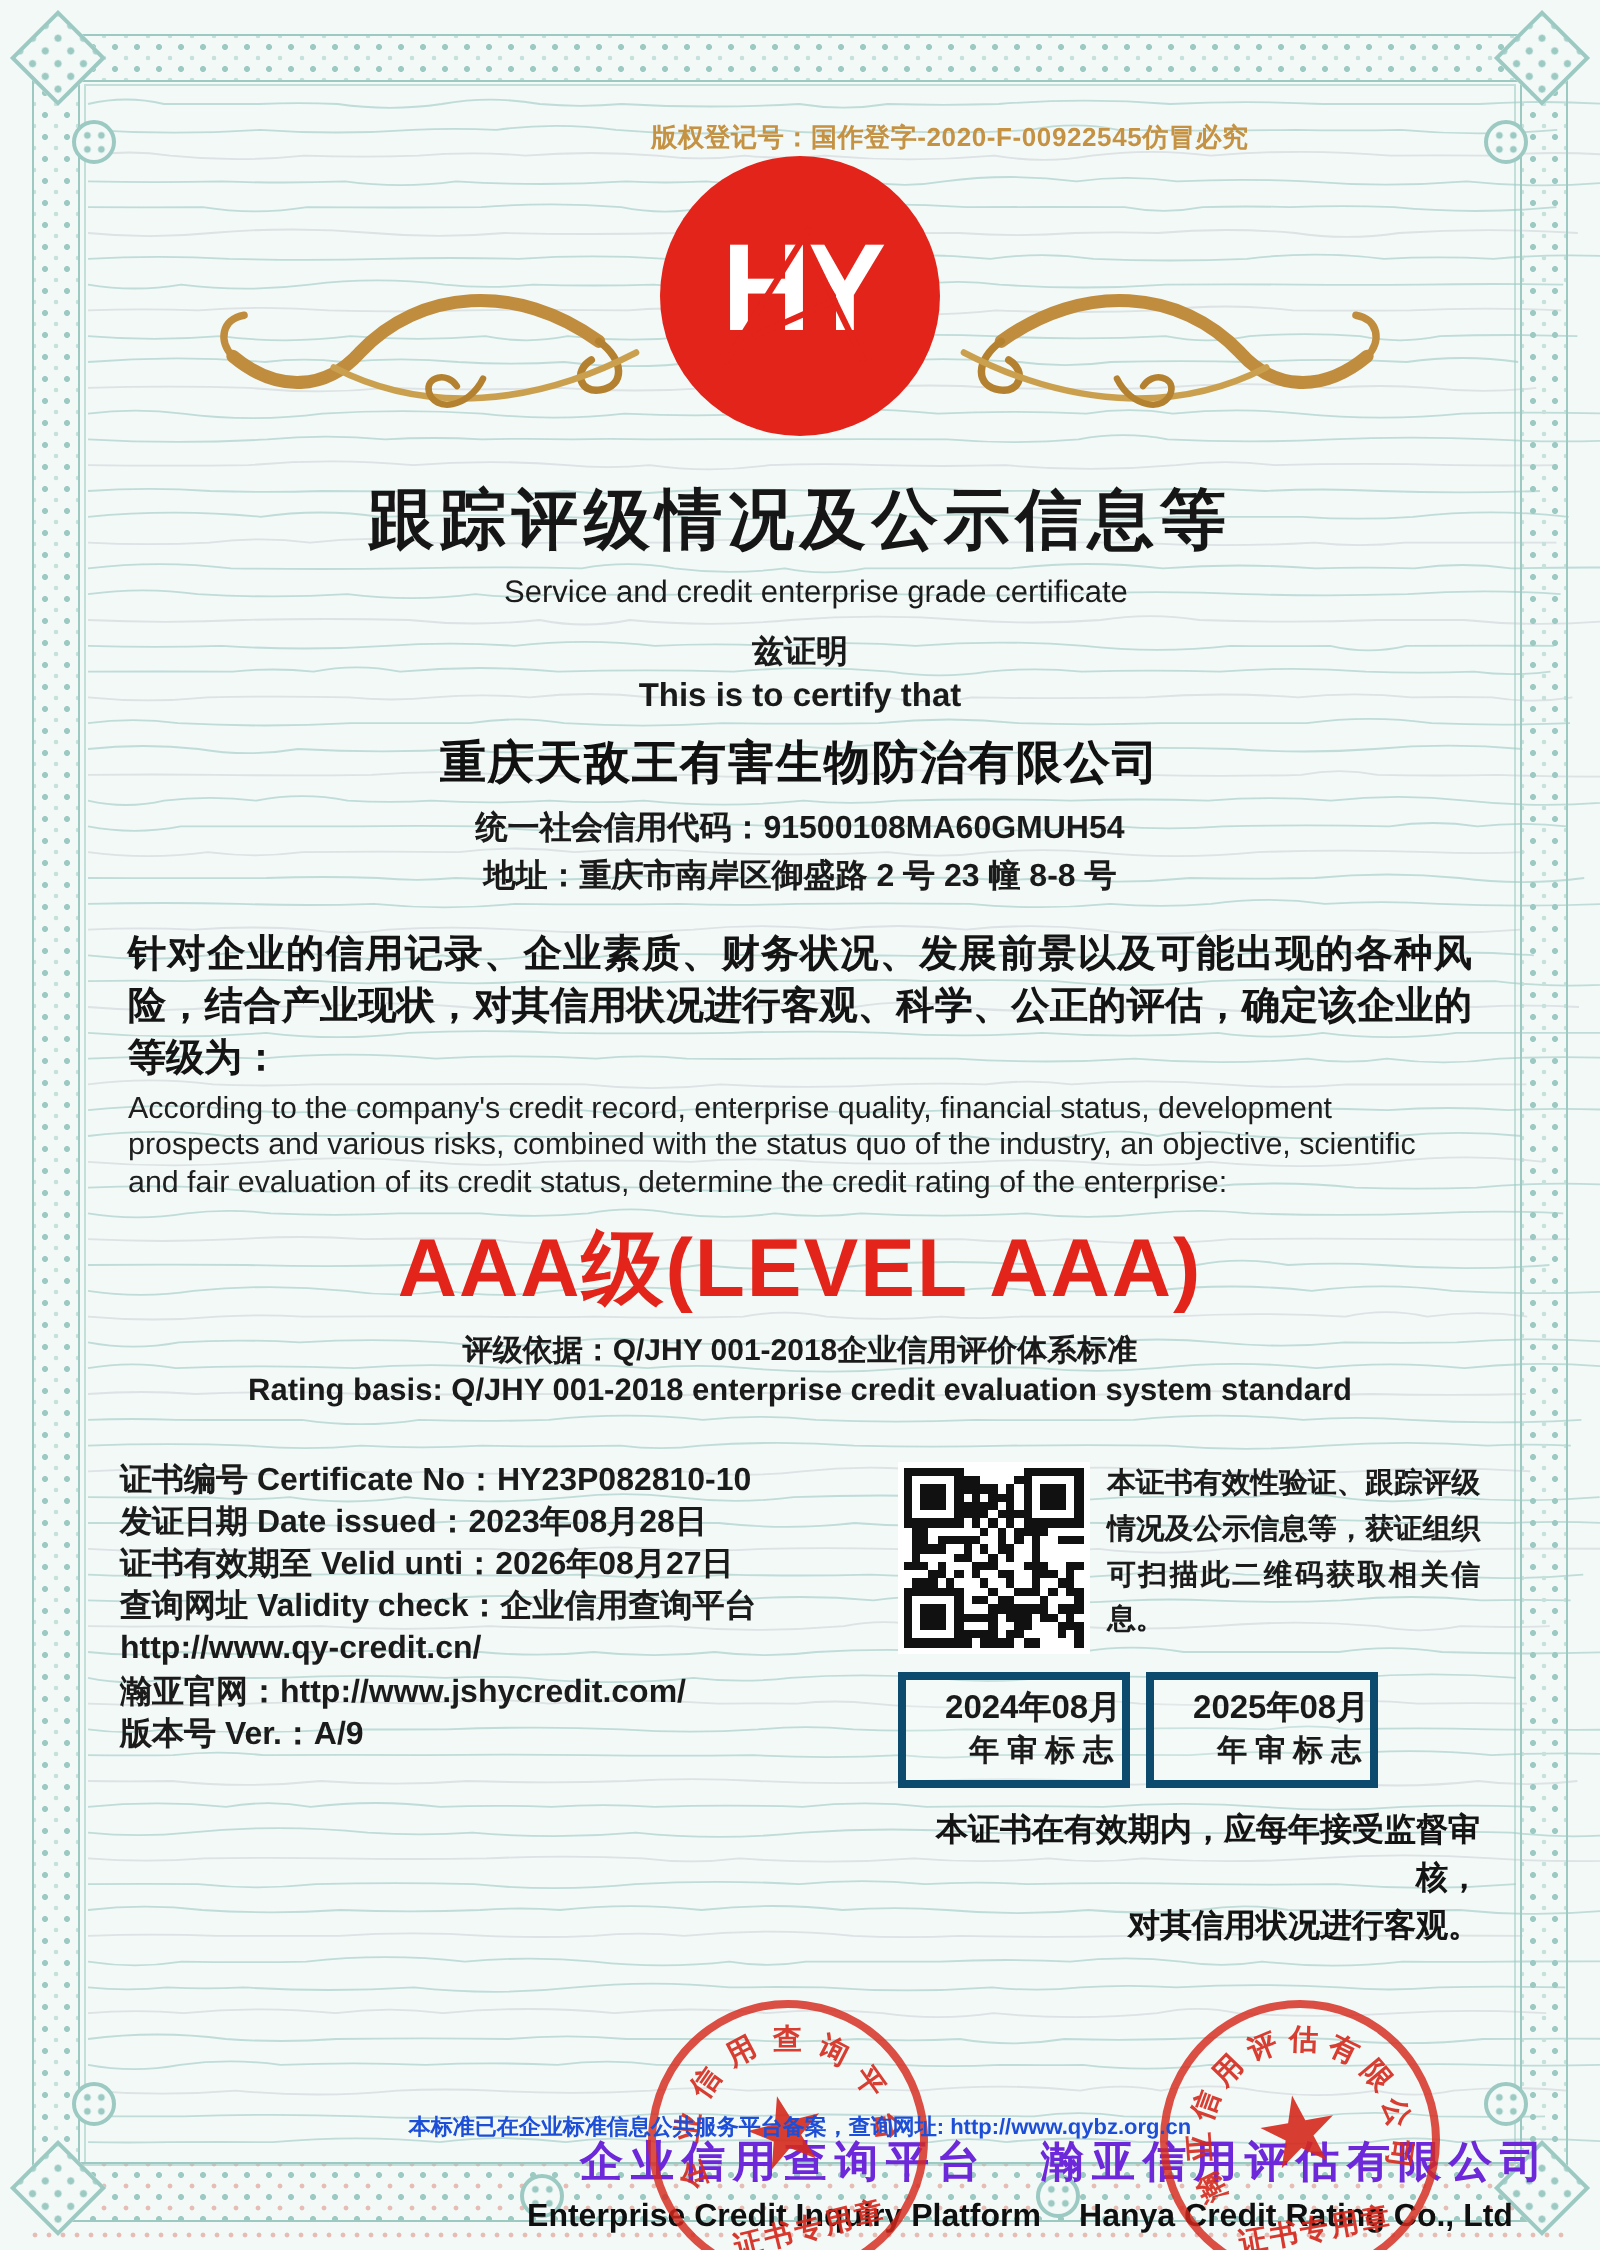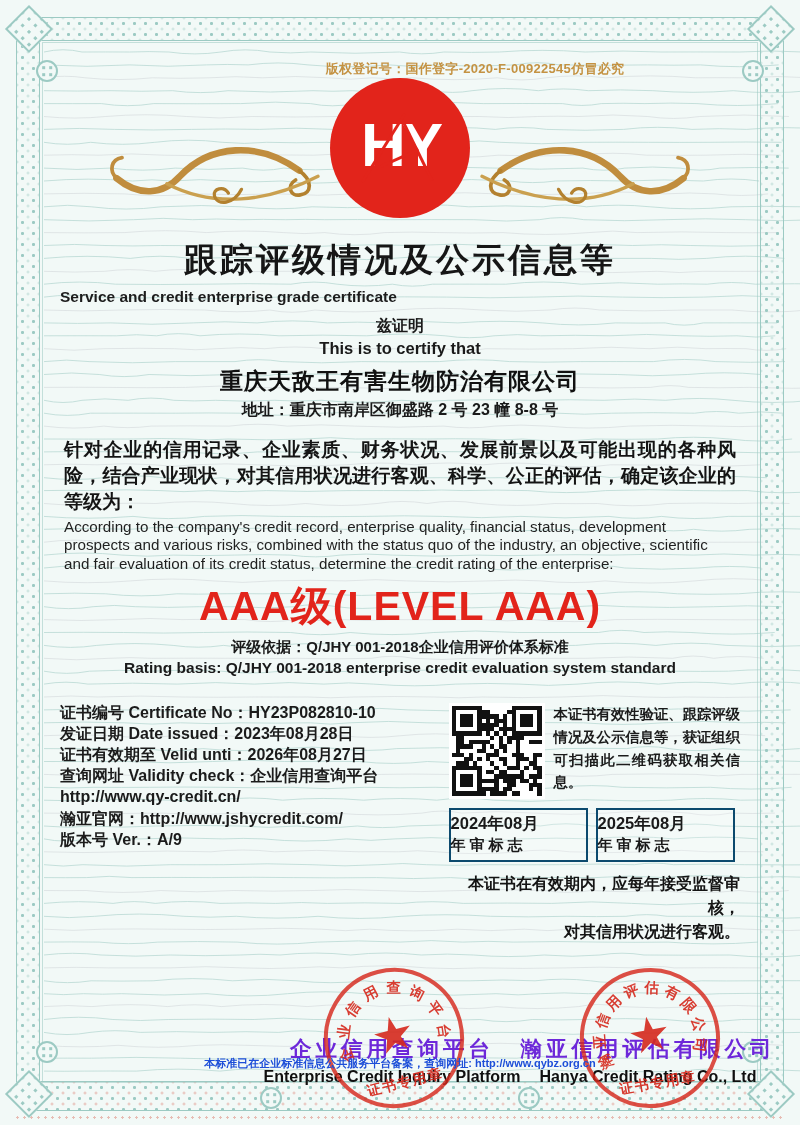--- a/index.html
+++ b/index.html
@@ -42,21 +42,21 @@
   .flourish{margin-top:46px;}
   .flourish.right svg{transform:scaleX(-1);}
   .logo{position:relative;width:140px;height:140px;margin:0 4px;border-radius:50%;
         background:var(--accent-red,#e2241b);display:flex;align-items:center;justify-content:center;overflow:hidden;flex:0 0 auto;}
   .logo-text{color:#fff;font-size:62px;font-weight:800;letter-spacing:-4px;line-height:1;padding-bottom:6px;}
   .crack{position:absolute;background:var(--accent-red,#e2241b);width:3px;}
   .crack1{height:80px;left:52px;top:30px;transform:rotate(32deg);}
   .crack2{height:66px;left:86px;top:40px;transform:rotate(-26deg);}
   .crack3{height:46px;left:66px;top:58px;transform:rotate(66deg);}
   .title{margin-top:12px;text-align:center;font-size:33px;font-weight:700;letter-spacing:3px;color:#161616;}
-  .subtitle{margin-top:5px;text-align:left;font-size:15.5px;font-weight:700;color:#1c1c1c;padding-left:16px;}
+  .subtitle{margin-top:5px;text-align:center;font-size:15.5px;font-weight:400;color:#1c1c1c;padding-left:16px;}
   .certify-zh{margin-top:10px;text-align:center;font-size:16px;font-weight:600;}
   .certify-en{margin-top:2px;text-align:center;font-size:16.5px;font-weight:600;}
   .company{margin-top:8px;text-align:center;font-size:23px;font-weight:800;letter-spacing:1px;color:#111;}
   .code-line{margin-top:7px;text-align:center;font-size:16px;font-weight:600;}
   .addr-line{margin-top:3px;text-align:center;font-size:16px;font-weight:600;}
   .para{margin:16px 20px 0;}
   .para-zh{font-size:19px;font-weight:700;line-height:1.37;color:#141414;text-align:justify;}
   .para-en{margin-top:3px;font-size:15.2px;font-weight:500;line-height:1.2;color:#1f1f1f;text-align:left;}
   .rating{margin-top:6px;text-align:center;font-size:41px;font-weight:800;letter-spacing:1px;color:var(--accent-red,#e2241b);}
   .basis-zh{margin-top:4px;text-align:center;font-size:15px;font-weight:700;}
@@ -66,21 +66,21 @@
   .details-left{width:392px;font-size:16px;font-weight:600;color:#1b1b1b;line-height:1.26;}
   .details-left .dline{margin-bottom:1px;white-space:nowrap;}
   .details-right{width:294px;margin-left:auto;}
   .qr-row{display:flex;gap:9px;}
   .qr-box{width:96px;height:96px;flex:0 0 auto;background:#fff;display:grid;
         grid-template-columns:repeat(21,1fr);grid-template-rows:repeat(21,1fr);padding:3px;box-sizing:border-box;}
   .qr-box div{background:transparent;}
   .qr-box div.on{background:var(--qr-black,#111111);}
   .qr-note{flex:1;font-size:14.3px;font-weight:600;line-height:1.6;color:#1b1b1b;text-align:justify;}
   .year-row{display:flex;gap:8px;margin-top:9px;}
-  .year-box{width:139px;box-sizing:border-box;border:2px solid #0c4a6e;text-align:left;padding:3px 0 5px;background:rgba(255,255,255,.2);}
+  .year-box{width:116px;box-sizing:border-box;border:4px solid #0c4a6e;text-align:right;padding:3px 0 5px;background:rgba(255,255,255,.2);}
   .year-month{font-size:16.5px;font-weight:700;}
   .year-label{font-size:15px;font-weight:700;letter-spacing:4px;margin-top:1px;}
   .supervision{margin-top:10px;text-align:right;font-size:16px;font-weight:700;line-height:1.5;color:#141414;}
 
   .seal-area{position:relative;height:178px;margin-top:30px;}
   .seal-group{position:absolute;top:0;width:350px;transform:translateX(-50%);text-align:center;}
   .sg-left{left:348px;} .sg-right{left:604px;}
   .org-zh{margin-top:60px;font-size:21.5px;font-weight:800;letter-spacing:4px;color:#6d28d9;position:relative;z-index:2;}
   .org-en{margin-top:5px;font-size:16px;font-weight:600;color:#0f0f0f;position:relative;z-index:2;}
   .seal{position:absolute;left:50%;top:-6px;width:132px;height:132px;margin-left:-68px;border-radius:50%;
@@ -229,20 +229,21 @@
           </g>
         </svg>
       </div>
     </div>
 
     <div class="title">跟踪评级情况及公示信息等</div>
     <div class="subtitle">Service and credit enterprise grade certificate</div>
     <div class="certify-zh">兹证明</div>
     <div class="certify-en">This is to certify that</div>
     <div class="company">重庆天敌王有害生物防治有限公司</div>
+    <div class="code-line">统一社会信用代码：91500108MA60GMUH54</div>
     <div class="addr-line">地址：重庆市南岸区御盛路 2 号 23 幢 8-8 号</div>
 
     <div class="para">
       <div class="para-zh">针对企业的信用记录、企业素质、财务状况、发展前景以及可能出现的各种风险，结合产业现状，对其信用状况进行客观、科学、公正的评估，确定该企业的等级为：</div>
       <div class="para-en">According to the company's credit record, enterprise quality, financial status, development prospects and various risks, combined with the status quo of the industry, an objective, scientific and fair evaluation of its credit status, determine the credit rating of the enterprise:</div>
     </div>
 
     <div class="rating">AAA级(LEVEL AAA)</div>
     <div class="basis-zh">评级依据：Q/JHY 001-2018企业信用评价体系标准</div>
     <div class="basis-en">Rating basis: Q/JHY 001-2018 enterprise credit evaluation system standard</div>

